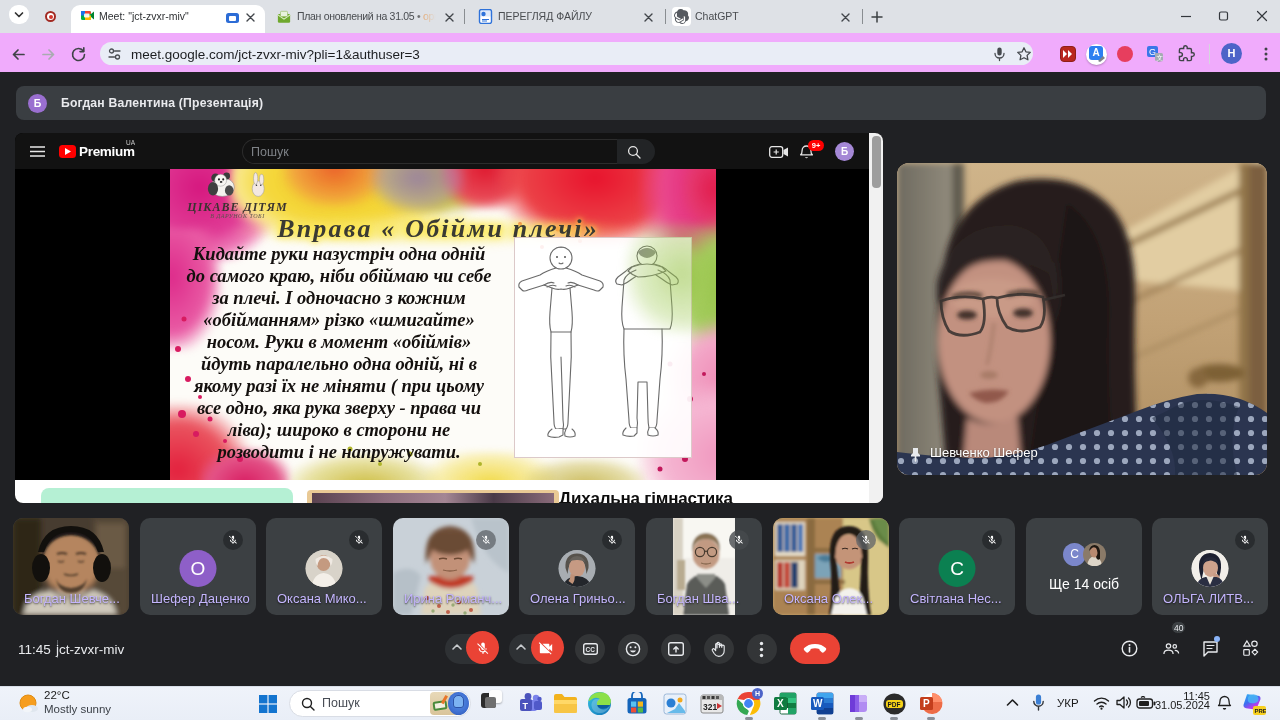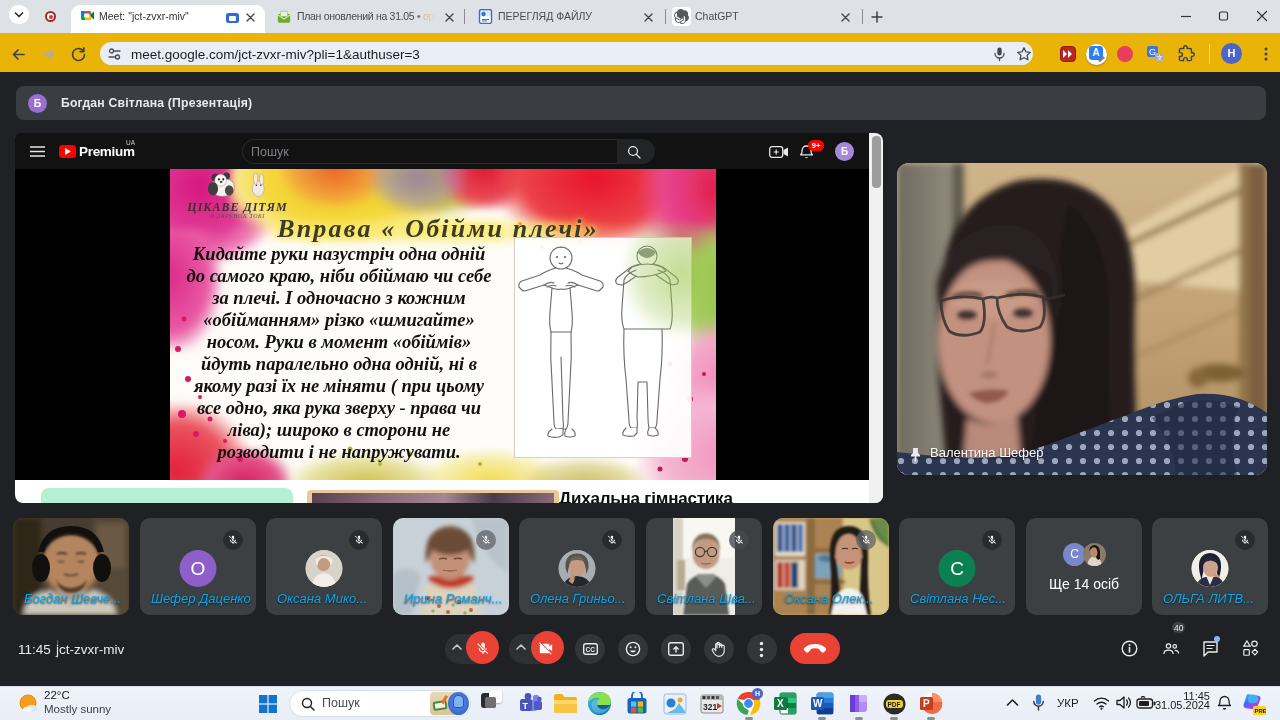--- a/index.html
+++ b/index.html
@@ -1,29 +1,29 @@
 <!DOCTYPE html>
 <html><head>
 <meta charset="utf-8">
 <style>
   * { margin:0; padding:0; box-sizing:border-box; }
   html,body { width:1280px; height:720px; overflow:hidden; }
   body { font-family:"Liberation Sans", sans-serif; position:relative; background:#202124; }
   .abs { position:absolute; }
   
   #tabstrip { position:absolute; left:0; top:0; width:1280px; height:33px; background:#dee1e6; }
-  #toolbar { position:absolute; left:0; top:33px; width:1280px; height:39px; background:#eab308; }
+  #toolbar { position:absolute; left:0; top:33px; width:1280px; height:39px; background:#f0abfc; }
   .tab-title { font-size:10.5px; color:#494c50; white-space:nowrap; }
   
   #meet { position:absolute; left:0; top:72px; width:1280px; height:614px; background:#202124; }
   #banner { position:absolute; left:16px; top:14px; width:1250px; height:34px; background:#3a3e42; border-radius:8px; }
   #share { position:absolute; left:15px; top:61px; width:868px; height:370px; background:#000; border-radius:8px; overflow:hidden; }
   #pinvid { position:absolute; left:897px; top:91px; width:370px; height:312px; border-radius:12px; overflow:hidden; background:#b59676; }
   .tile { position:absolute; top:446px; width:116px; height:97px; background:#3c4043; border-radius:10px; overflow:hidden; }
-  .tlabel { position:absolute; left:11px; bottom:9px; font-size:13px; color:#0ea5e9; white-space:nowrap; text-shadow:0 1px 2px rgba(0,0,0,.7);font-style:italic; }
+  .tlabel { position:absolute; left:11px; bottom:9px; font-size:13px; color:#c4b5fd; white-space:nowrap; text-shadow:0 1px 2px rgba(0,0,0,.7); }
   .micoff { position:absolute; top:12px; right:13px; width:20px; height:20px; border-radius:50%; background:rgba(38,41,44,.85); }
   .avatar { position:absolute; left:50%; top:32px; transform:translateX(-50%); width:37px; height:37px; border-radius:50%; color:#fff; font-size:19px; text-align:center; line-height:37px; }
   #footer { position:absolute; left:0; top:558px; width:1280px; height:56px; }
   .fbtn { position:absolute; top:4px; width:30px; height:30px; border-radius:50%; background:#333537; }
   
   #taskbar { position:absolute; left:0; top:686px; width:1280px; height:34px; background:linear-gradient(180deg,#eff3fa,#e9eef7); border-top:1px solid #d8dfe9; }
 </style>
 </head>
 <body>
 <div id="tabstrip">
@@ -153,21 +153,21 @@
       <g fill="#3f4347">
         <circle cx="8" cy="3" r="1.5"></circle>
         <circle cx="8" cy="8" r="1.5"></circle>
         <circle cx="8" cy="13" r="1.5"></circle>
       </g>
     </svg>
 </div>
 <div id="meet">
   <div id="banner">
     <div class="abs" style="left:12px;top:7.5px;width:19px;height:19px;border-radius:50%;background:#9a6fd0;color:#fff;font-size:10.5px;font-weight:bold;text-align:center;line-height:19px;">Б</div>
-    <div class="abs" style="left:45px;top:10px;font-size:12.2px;font-weight:bold;color:#e9eaed;letter-spacing:.2px;">Богдан Світлана (Презентація)</div>
+    <div class="abs" style="left:45px;top:10px;font-size:12.2px;font-weight:bold;color:#e9eaed;letter-spacing:.2px;">Богдан Валентина (Презентація)</div>
   </div>
   <div id="share">
 
     <div class="abs" style="left:0;top:0;width:868px;height:36px;background:#121212;"></div>
     <svg class="abs" style="left:15px;top:13px;" width="15" height="11" viewBox="0 0 15 11">
         <path d="M0 1 H15 M0 5.5 H15 M0 10 H15" stroke="#e8e8e8" stroke-width="1.5"></path>
       </svg>
     <div class="abs" style="left:44px;top:12px;width:17px;height:12.5px;border-radius:3.5px;background:#f00;"></div>
     <svg class="abs" style="left:50px;top:15px;" width="6" height="7" viewBox="0 0 6 7">
         <path d="M0 0 L6 3.5 L0 7 Z" fill="#fff"></path>
@@ -378,21 +378,21 @@
       </g>
       <g>
         <path d="M0 289 Q40 294 75 295 Q110 296 150 282 L240 248 Q270 236 300 231 Q340 228 370 250 L370 312 L0 312 Z" fill="#2b3550"></path>
         <path d="M0 289 Q40 294 75 295 Q110 296 150 282 L240 248 Q270 236 300 231 Q340 228 370 250 L370 312 L0 312 Z" fill="url(#dots)" opacity=".9"></path>
         <path d="M255 255 Q280 285 278 312 L340 312 Q330 272 342 244 Q300 228 270 248 Z" fill="#1f2940" opacity=".55"></path>
       </g>
     </svg>
     <svg class="abs" style="left:12px;bottom:13px;" width="13" height="15" viewBox="0 0 13 15">
         <path d="M4 1 H9 V6 L11 8 V9.5 H7.3 V14 L6.5 15 L5.7 14 V9.5 H2 V8 L4 6 Z" fill="#e8eaed"></path>
       </svg>
-    <div class="abs" style="left:33px;bottom:15px;font-size:13px;color:#fff;text-shadow:0 1px 2px rgba(0,0,0,.6);">Валентина Шефер</div>
+    <div class="abs" style="left:33px;bottom:15px;font-size:13px;color:#fff;text-shadow:0 1px 2px rgba(0,0,0,.6);">Шевченко Шефер</div>
   </div>
   <div id="tiles">
 
     <div class="tile" style="left:13px;">
       <svg width="116" height="97" viewBox="0 0 116 97">
         <defs>
             <filter id="tb1">
               <feGaussianBlur stdDeviation="2.5"></feGaussianBlur>
             </filter>
             <filter id="tb2">
@@ -544,21 +544,21 @@
         <path d="M28 45 Q33 47 38 45" stroke="#8a6b52" stroke-width="1.3" fill="none"></path>
       </svg>
       <div class="micoff" style="background:rgba(70,74,78,.8);">
           <svg style="position:absolute;left:4px;top:4px;" width="12" height="12" viewBox="0 0 24 24">
             <path d="M15 10.6V5a3 3 0 0 0-5.9-.7L15 10.2zM12 14a3 3 0 0 0 3-3v-.2L9 5V11a3 3 0 0 0 3 3z" fill="#fff" transform="scale(0.8) translate(3,2)" opacity="0"></path>
             <path d="M12 3.5c-1.2 0-2.2 1-2.2 2.2v1.2l4.4 4.4V5.7c0-1.2-1-2.2-2.2-2.2z" fill="#fff"></path>
             <path d="M9.8 9.5v1.8c0 1.2 1 2.2 2.2 2.2.4 0 .8-.1 1.1-.3l1.6 1.6c-.8.6-1.7.9-2.7.9-2.3 0-4.4-1.8-4.4-4.2H5.8c0 3 2.3 5.4 5.2 5.8v2.2h2v-2.2c.9-.1 1.8-.5 2.5-1l3 3 1.1-1.1L4.9 3.5 3.8 4.6l6 4.9z" fill="#fff" transform="translate(0,0)"></path>
             <path d="M18.2 11.5h-1.7c0 .6-.2 1.2-.4 1.7l1.3 1.3c.5-.9.8-1.9.8-3z" fill="#fff"></path>
           </svg>
         </div>
-      <div class="tlabel">Світлана Шва...</div>
+      <div class="tlabel">Богдан Шва...</div>
     </div>
 
     <div class="tile" style="left:773px;">
       <svg width="116" height="97" viewBox="0 0 116 97">
         <defs>
             <filter id="tb7a">
               <feGaussianBlur stdDeviation="1.4"></feGaussianBlur>
             </filter>
             <filter id="tb7b">
               <feGaussianBlur stdDeviation="1"></feGaussianBlur>

